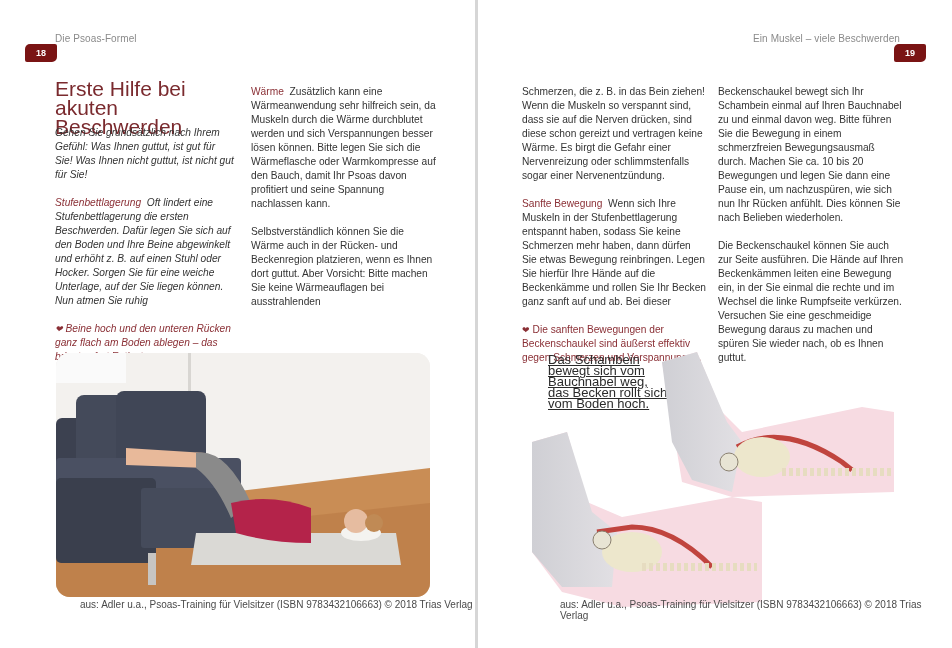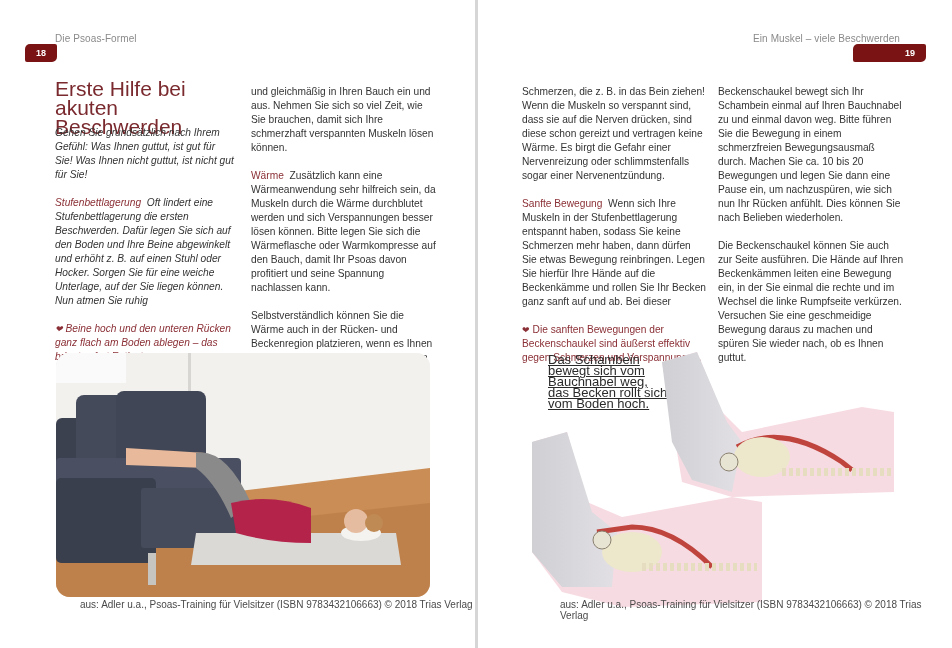--- a/index.html
+++ b/index.html
@@ -39,21 +39,20 @@
 
   <h1 class="section-title">Erste Hilfe bei akuten Beschwerden</h1>
 
   <div class="col" style="left:55px; top:126px; width:180px;font-style:italic;">
     <p>Gehen Sie grundsätzlich nach Ihrem Gefühl: Was Ihnen guttut, ist gut für Sie! Was Ihnen nicht guttut, ist nicht gut für Sie!</p>
     <p><span class="lead">Stufenbettlagerung</span>&nbsp; <span>Oft lindert eine Stufenbettlagerung die ersten Beschwerden. Dafür legen Sie sich auf den Boden und Ihre Beine abgewinkelt und erhöht z. B. auf einen Stuhl oder Hocker. Sorgen Sie für eine weiche Unterlage, auf der Sie liegen können. Nun atmen Sie ruhig</span></p>
     <p class="tip"><span class="heart">❤</span><span>Beine hoch und den unteren Rücken ganz flach am Boden ablegen – das bringt sofort Entlastung.</span></p>
   </div>
 
   <div class="col" style="left:251px; top:85px; width:186px;">
-    <p>und gleichmäßig in Ihren Bauch ein und aus. Nehmen Sie sich so viel Zeit, wie Sie brauchen, damit sich Ihre schmerzhaft verspannten Muskeln lösen können.</p>
     <p><span class="lead">Wärme</span>&nbsp; <span>Zusätzlich kann eine Wärmeanwendung sehr hilfreich sein, da Muskeln durch die Wärme durchblutet werden und sich Verspannungen besser lösen können. Bitte legen Sie sich die Wärmeflasche oder Warmkompresse auf den Bauch, damit Ihr Psoas davon profitiert und seine Spannung nachlassen kann.</span></p>
     <p>Selbstverständlich können Sie die Wärme auch in der Rücken- und Beckenregion platzieren, wenn es Ihnen dort guttut. Aber Vorsicht: Bitte machen Sie keine Wärmeauflagen bei ausstrahlenden</p>
   </div>
 
   <div class="photo">
     <svg width="374" height="244" viewBox="0 0 374 244">
       <rect x="0" y="0" width="374" height="244" fill="#f3f1ee"></rect>
       <rect x="0" y="0" width="70" height="30" fill="#fafafa"></rect>
       <rect x="132" y="0" width="3" height="70" fill="#d8d6d2"></rect>
       <polygon points="0,160 374,115 374,244 0,244" fill="#c98d55"></polygon>
@@ -75,21 +74,21 @@
     </svg>
   </div>
 
   <div class="footer" style="left:80px;">aus: Adler u.a., Psoas-Training für Vielsitzer (ISBN 9783432106663) © 2018 Trias Verlag</div>
 </div>
 
 <div class="gutter"></div>
 
 <div class="page right">
   <div class="running" style="right:52px;padding-left:41px;">Ein Muskel – viele Beschwerden</div>
-  <div class="badge" style="right:26px;padding-left:41px;">19</div>
+  <div class="badge" style="right:26px;">19</div>
 
   <div class="col" style="left:44px; top:85px; width:186px;">
     <p>Schmerzen, die z. B. in das Bein ziehen! Wenn die Muskeln so verspannt sind, dass sie auf die Nerven drücken, sind diese schon gereizt und vertragen keine Wärme. Es birgt die Gefahr einer Nervenreizung oder schlimmstenfalls sogar einer Nervenentzündung.</p>
     <p><span class="lead">Sanfte Bewegung</span>&nbsp; <span>Wenn sich Ihre Muskeln in der Stufenbettlagerung entspannt haben, sodass Sie keine Schmerzen mehr haben, dann dürfen Sie etwas Bewegung reinbringen. Legen Sie hierfür Ihre Hände auf die Beckenkämme und rollen Sie Ihr Becken ganz sanft auf und ab. Bei dieser</span></p>
     <p class="tip"><span class="heart">❤</span><span>Die sanften Bewegungen der Beckenschaukel sind äußerst effektiv gegen Schmerzen und Verspannungen.</span></p>
   </div>
 
   <div class="col" style="left:240px; top:85px; width:186px;">
     <p>Beckenschaukel bewegt sich Ihr Schambein einmal auf Ihren Bauchnabel zu und einmal davon weg. Bitte führen Sie die Bewegung in einem schmerzfreien Bewegungsausmaß durch. Machen Sie ca. 10 bis 20 Bewegungen und legen Sie dann eine Pause ein, um nachzuspüren, wie sich nun Ihr Rücken anfühlt. Dies können Sie nach Belieben wiederholen.</p>
     <p>Die Beckenschaukel können Sie auch zur Seite ausführen. Die Hände auf Ihren Beckenkämmen leiten eine Bewegung ein, in der Sie einmal die rechte und im Wechsel die linke Rumpfseite verkürzen. Versuchen Sie eine geschmeidige Bewegung daraus zu machen und spüren Sie wieder nach, ob es Ihnen guttut.</p>

